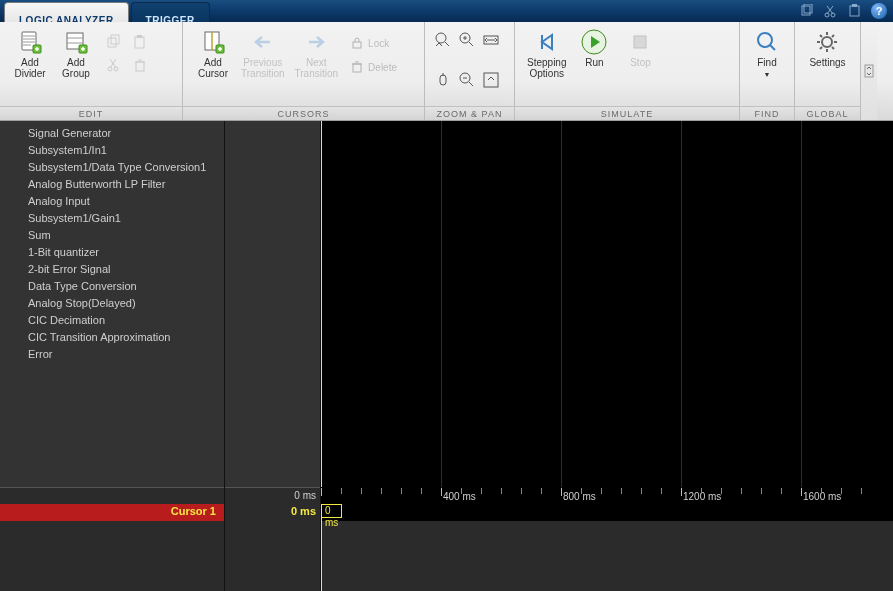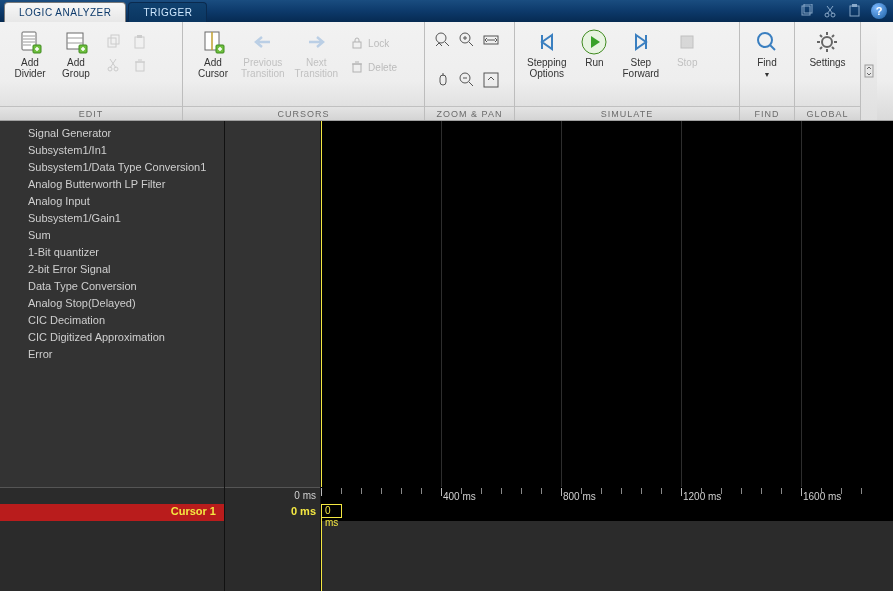--- a/index.html
+++ b/index.html
@@ -9,24 +9,24 @@
   .tab-bar {
     height: 22px;
     background: linear-gradient(to bottom, #1a4d80 0%, #0d3a6b 50%, #062a52 100%);
     display: flex;
     align-items: flex-end;
     padding-left: 4px;
     position: relative;
   }
   .tab {
     height: 20px;
-    padding: 0 14px;
+    padding: 8px 14px;
     line-height: 20px;
     font-size: 10px;
-    font-weight: normal;
+    font-weight: bold;
     letter-spacing: 0.5px;
     color: #cfe8ff;
     background: linear-gradient(to bottom,#10416f,#0a3560);
     border-top-left-radius: 4px;
     border-top-right-radius: 4px;
     border: 1px solid #0a2a4e;
     border-bottom: none;
     margin-right: 2px;
     cursor: pointer;
   }
@@ -333,30 +333,20 @@
       </div>
       <div class="rb-btn">
         <span class="ic">
           <svg width="28" height="28">
               <circle cx="14" cy="14" r="12" fill="#e8f4e2" stroke="#3f8a1f"></circle>
               <path d="M11 8 L20 14 L11 20 Z" fill="#39a22a"></path>
             </svg>
         </span>
         <span class="lbl">Run</span>
       </div>
-      <div class="rb-btn">
-        <span class="ic">
-          <svg width="26" height="26">
-              <path d="M8 6 L18 13 L8 20 Z" fill="none" stroke="#3a7fc0" stroke-width="2"></path>
-              <path d="M18 6 v14" stroke="#3a7fc0" stroke-width="2"></path>
-            </svg>
-        </span>
-        <span class="lbl">Step
-Forward</span>
-      </div>
       <div class="rb-btn disabled">
         <span class="ic">
           <svg width="24" height="24">
               <rect x="6" y="6" width="12" height="12" fill="#bbb" stroke="#888"></rect>
             </svg>
         </span>
         <span class="lbl">Stop</span>
       </div>
     </div>
     <div class="ribbon-label">SIMULATE</div>
@@ -412,21 +402,21 @@
         <div class="signal-row">Subsystem1/Data Type Conversion1</div>
         <div class="signal-row">Analog Butterworth LP Filter</div>
         <div class="signal-row">Analog Input</div>
         <div class="signal-row">Subsystem1/Gain1</div>
         <div class="signal-row">Sum</div>
         <div class="signal-row">1-Bit quantizer</div>
         <div class="signal-row">2-bit Error Signal</div>
         <div class="signal-row">Data Type Conversion</div>
         <div class="signal-row">Analog Stop(Delayed)</div>
         <div class="signal-row">CIC Decimation</div>
-        <div class="signal-row">CIC Digitized Approximation</div>
+        <div class="signal-row">CIC Transition Approximation</div>
         <div class="signal-row">Error</div>
       </div>
 
     <div style="height:17px;border-top:1px solid #555;background:#2b2b2b"></div>
     <div style="height:17px;background:#b91c1c;position:relative">
       <span style="position:absolute;right:8px;top:1px;color:#f4e842;font-weight:bold;font-size:11px">Cursor 1</span>
     </div>
     <div style="height:70px;background:#2b2b2b"></div>
   </div>
 

